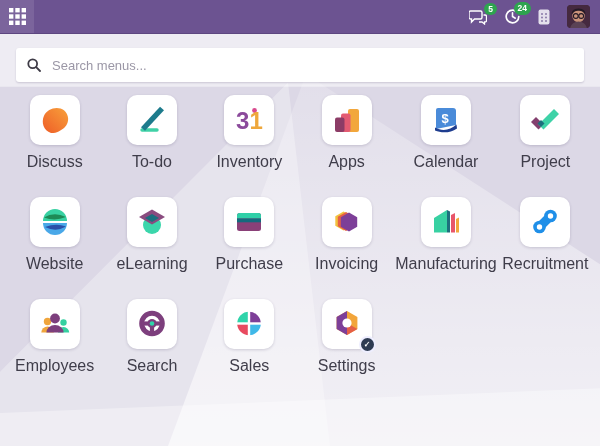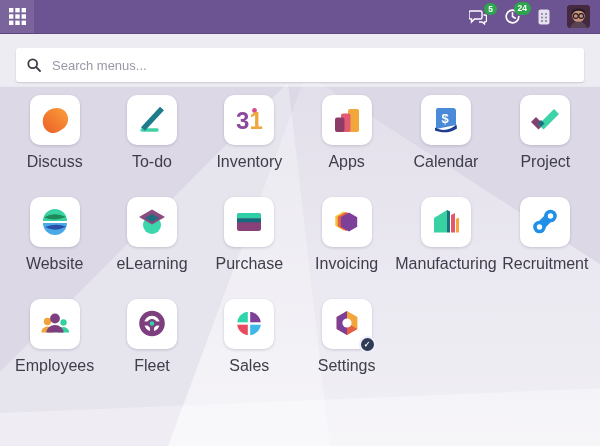--- a/index.html
+++ b/index.html
@@ -309,21 +309,21 @@
       <div class="tile">
         <svg width="32" height="32" viewBox="0 0 32 32">
           <circle cx="16" cy="15.5" r="10.3" fill="none" stroke="#7d3f7d" stroke-width="5"></circle>
           <line x1="5.5" y1="15.5" x2="13" y2="15.5" stroke="#7d3f7d" stroke-width="4.2"></line>
           <line x1="19" y1="15.5" x2="26.5" y2="15.5" stroke="#7d3f7d" stroke-width="4.2"></line>
           <line x1="16" y1="18" x2="16" y2="25.5" stroke="#7d3f7d" stroke-width="4.2"></line>
           <circle cx="16" cy="15.5" r="4.6" fill="#7d3f7d"></circle>
           <circle cx="16" cy="15.5" r="2.3" fill="#2fd4aa"></circle>
         </svg>
       </div>
-      <div class="app-label">Fleet</div>
+      <div class="app-label">Search</div>
     </div>
 
     <div class="cell">
       <div class="tile">
         <svg width="32" height="32" viewBox="0 0 32 32">
           <path d="M16 15.5 L16 3.7 A11.8 11.8 0 0 0 4.2 15.5 Z" fill="#2fd4aa"></path>
           <path d="M16 15.5 L16 3.7 A11.8 11.8 0 0 1 27.8 15.5 Z" fill="#7d3f98"></path>
           <path d="M16 15.5 L27.8 15.5 A11.8 11.8 0 0 1 16 27.3 Z" fill="#3fb8e8"></path>
           <path d="M16 15.5 L16 27.3 A11.8 11.8 0 0 1 4.2 15.5 Z" fill="#e84a5f"></path>
           <rect x="14.8" y="2" width="2.4" height="27" fill="#fff"></rect>

